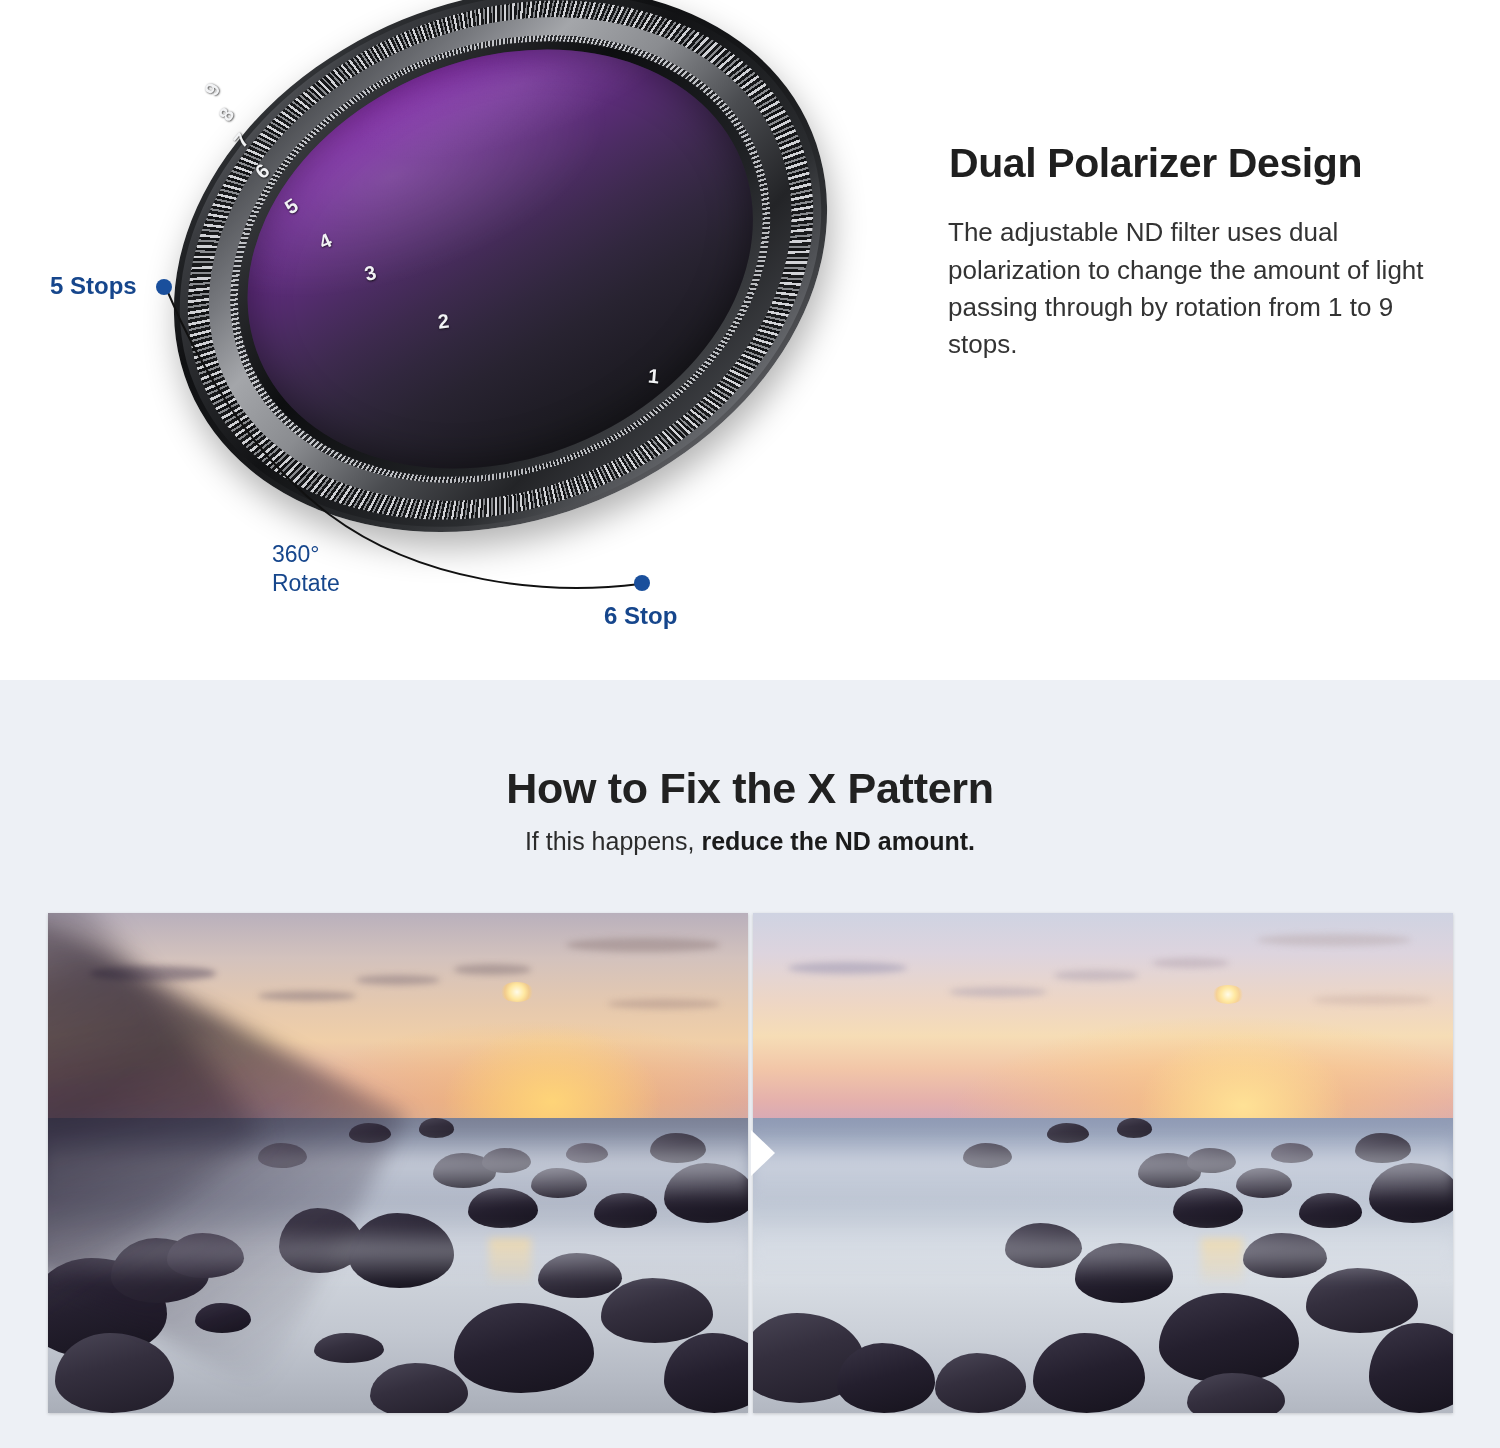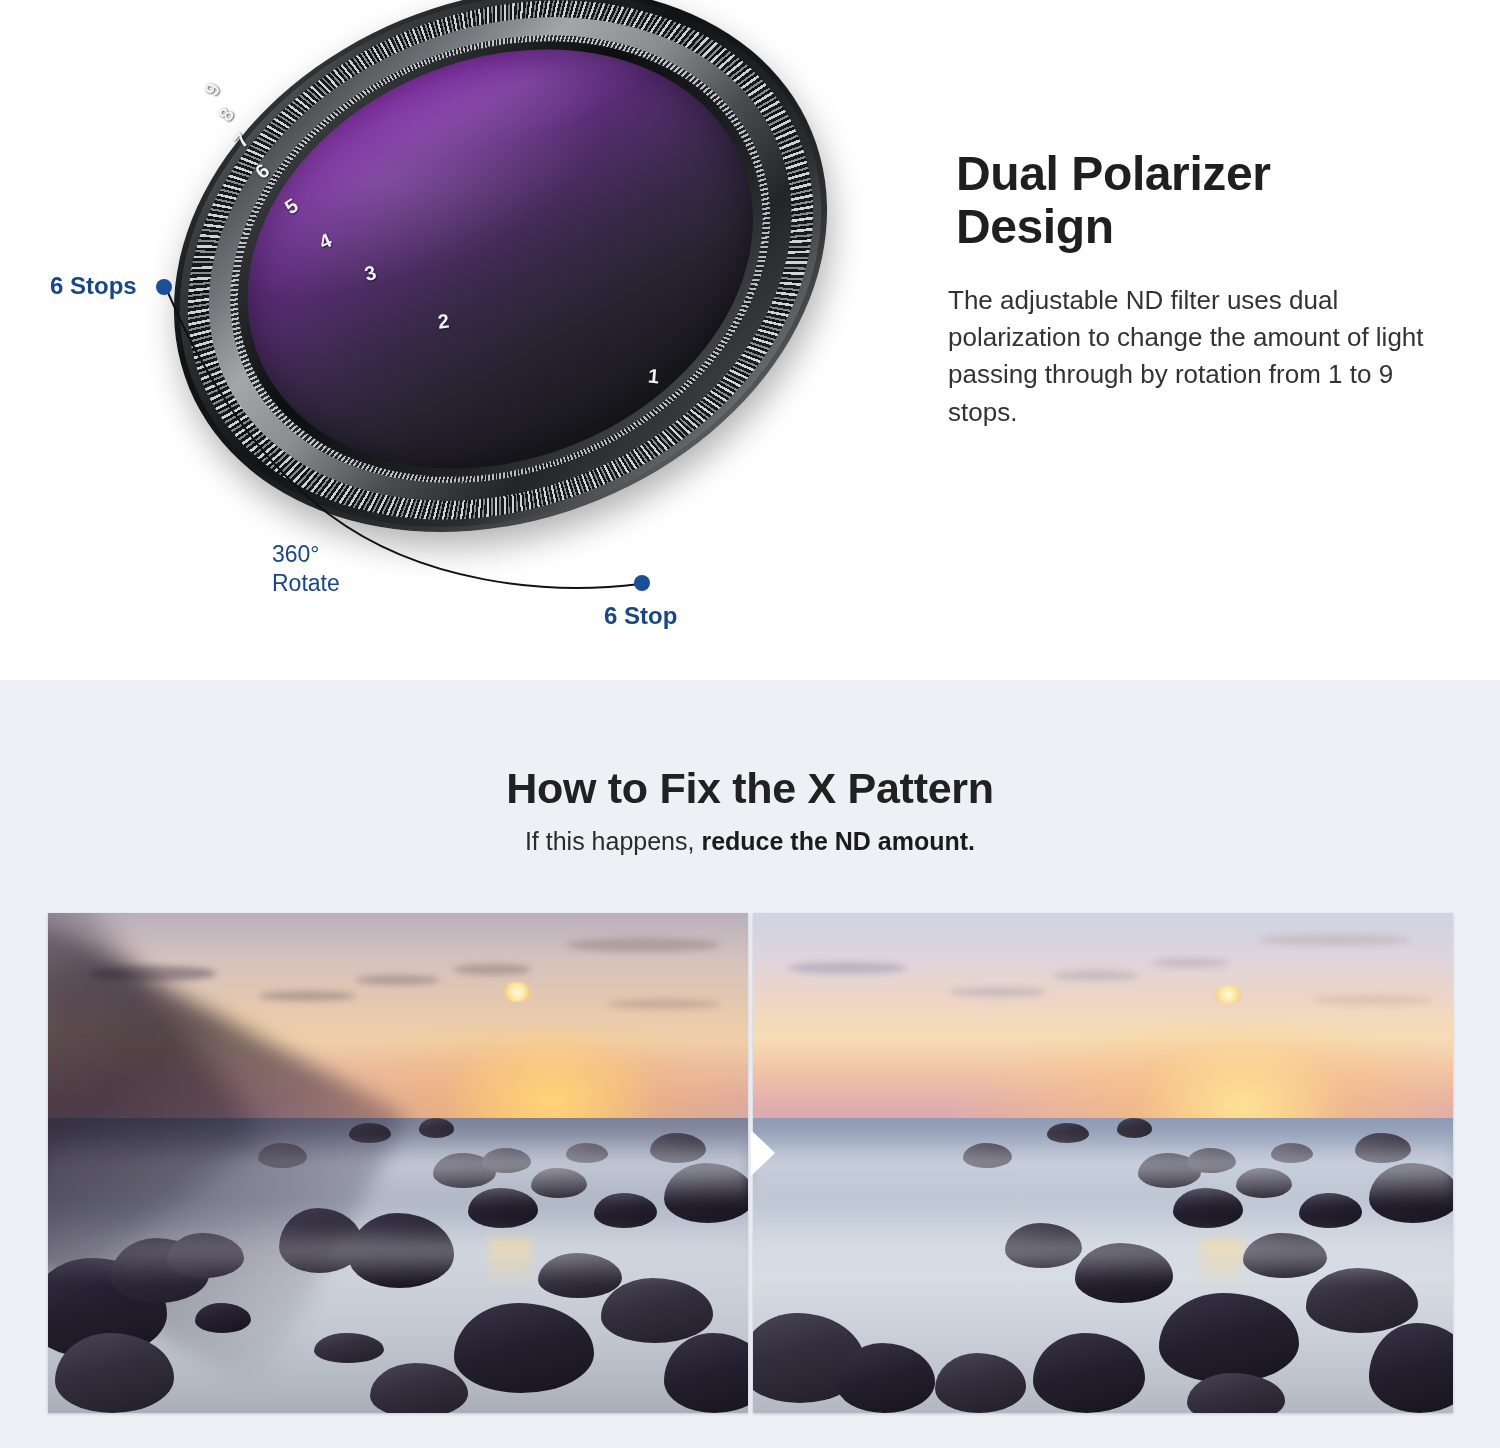--- a/index.html
+++ b/index.html
@@ -260,27 +260,27 @@
     <div class="ring-num" style="left:288px;top:320px;transform:rotate(-7deg);">2</div>
     <div class="ring-num" style="left:498px;top:375px;transform:rotate(5deg);">1</div>
   </div>
 
   <svg id="annotations" viewBox="0 0 900 680">
     <path d="M166,288 C196,360 250,455 330,515 C420,582 545,596 640,584" fill="none" stroke="#111111" stroke-width="2"></path>
     <circle cx="164" cy="287" r="8" fill="#1a4f9c"></circle>
     <circle cx="642" cy="583" r="8" fill="#1a4f9c"></circle>
   </svg>
 
-  <div class="anno-label" id="label-9stops">6 Stops</div>
+  <div class="anno-label" id="label-9stops">5 Stops</div>
   <div class="anno-label" id="label-1stop">6 Stop</div>
   <div class="anno-label" id="label-rotate">360°
 Rotate</div>
 
   <div style="position:absolute;left:948px;top:140px;width:490px;">
-    <h1 style="margin:8px;font-size:48px;font-weight:800;color:#1f1f1f;letter-spacing:-.4px;line-height:1.1;">Dual Polarizer Design</h1>
+    <h1 style="margin:1px;font-size:41px;font-weight:800;color:#1f1f1f;letter-spacing:-.4px;line-height:1.1;">Dual Polarizer Design</h1>
     <p style="margin:28px 0 0 0;font-size:26px;line-height:1.44;color:#333333;">The adjustable ND filter uses dual polarization to change the amount of light passing through by rotation from 1 to 9 stops.</p>
   </div>
 </section>
 
 <section id="bottom-section">
 
   <h2 id="xpattern-title">How to Fix the X Pattern</h2>
 
   <div id="xpattern-desc">
     <br>

